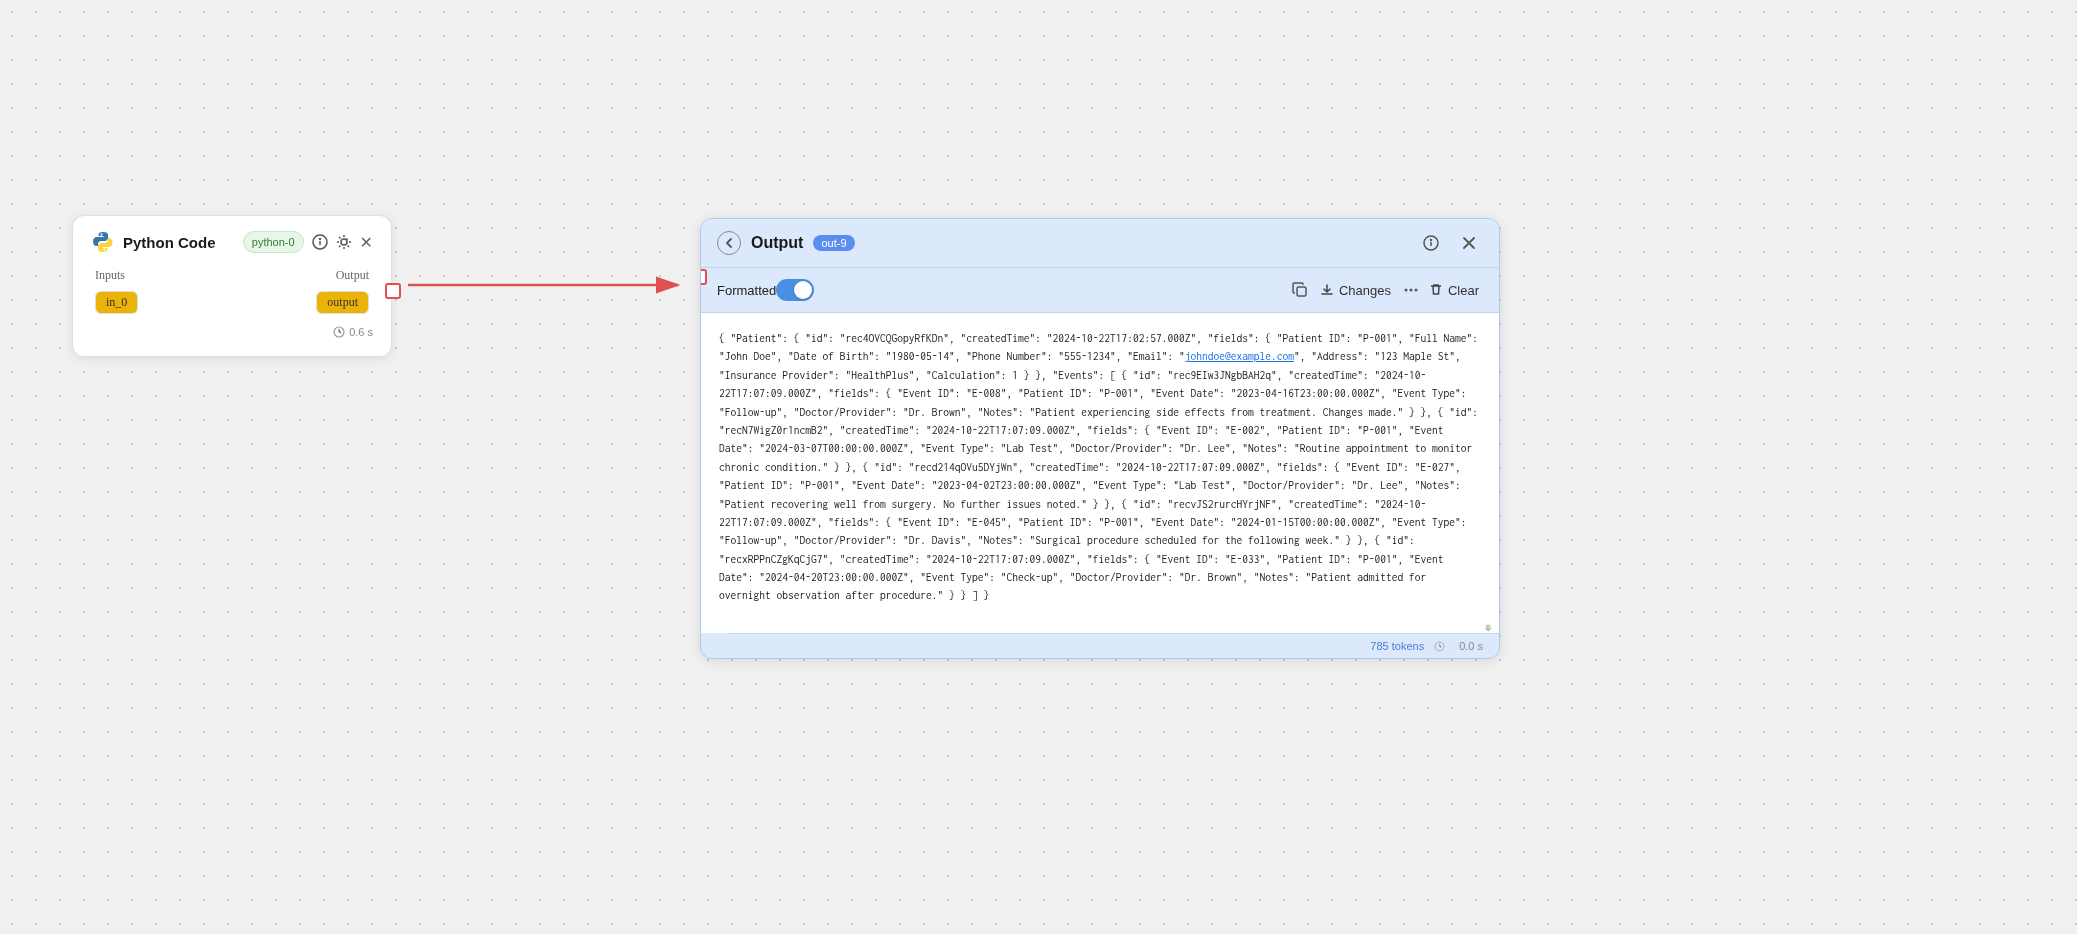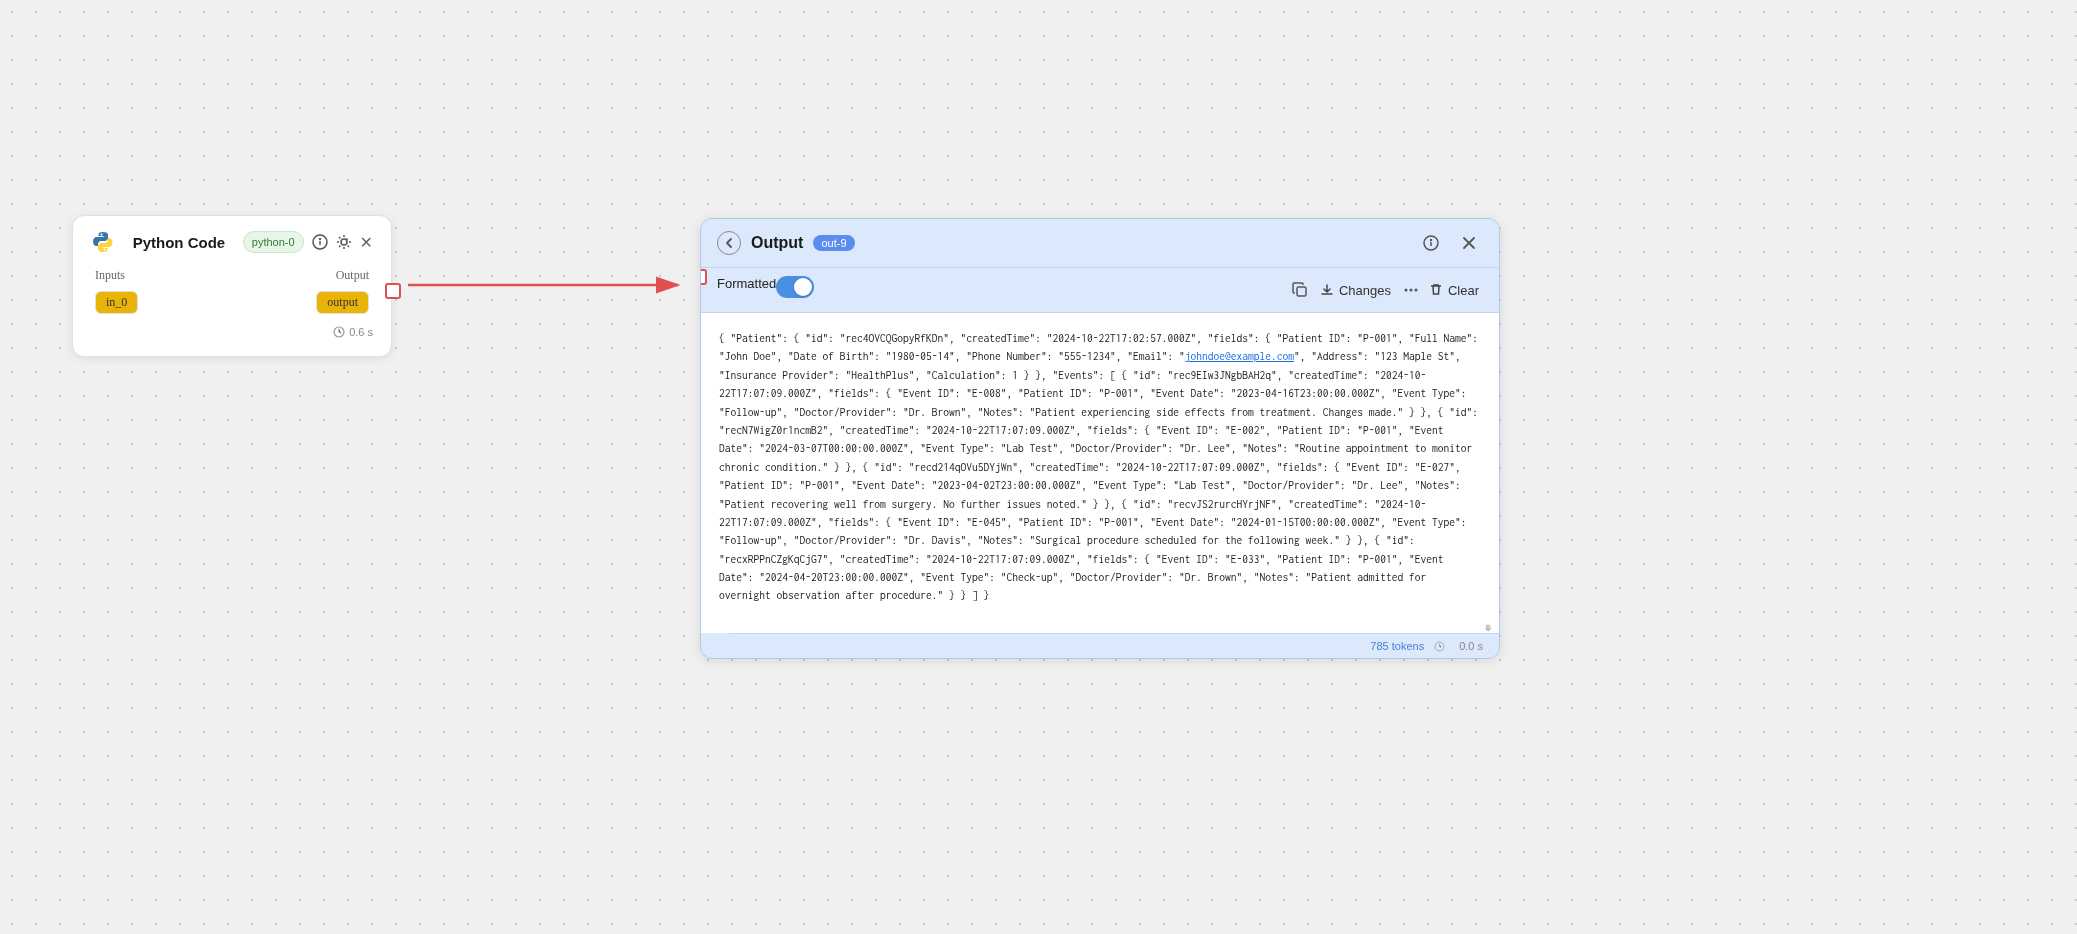--- a/index.html
+++ b/index.html
@@ -38,21 +38,20 @@
       width: 24px;
       height: 24px;
       flex-shrink: 0;
     }
 
     .node-title {
       font-size: 15px;
       font-weight: 600;
       color: #1a1a1a;
       flex: 1;
-      text-align: center;
     }
 
     .node-badge {
       background: #e8f5e9;
       color: #2e7d32;
       font-size: 11px;
       font-weight: 500;
       padding: 4px 8px;
       border-radius: 20px;
       border: 1px solid #c8e6c9;
@@ -212,20 +211,21 @@
       font-size: 13px;
       color: #333;
       cursor: pointer;
       padding: 0 4px;
     }
 
     .output-toolbar {
       background: #dce8fb;
       padding: 8px 16px;
       display: flex;
+      align-items: center;
       border-bottom: 1px solid #c0d4f0;
     }
 
     .formatted-label {
       font-size: 13px;
       color: #222;
       font-weight: 500;
     }
 
     .toggle-switch {

